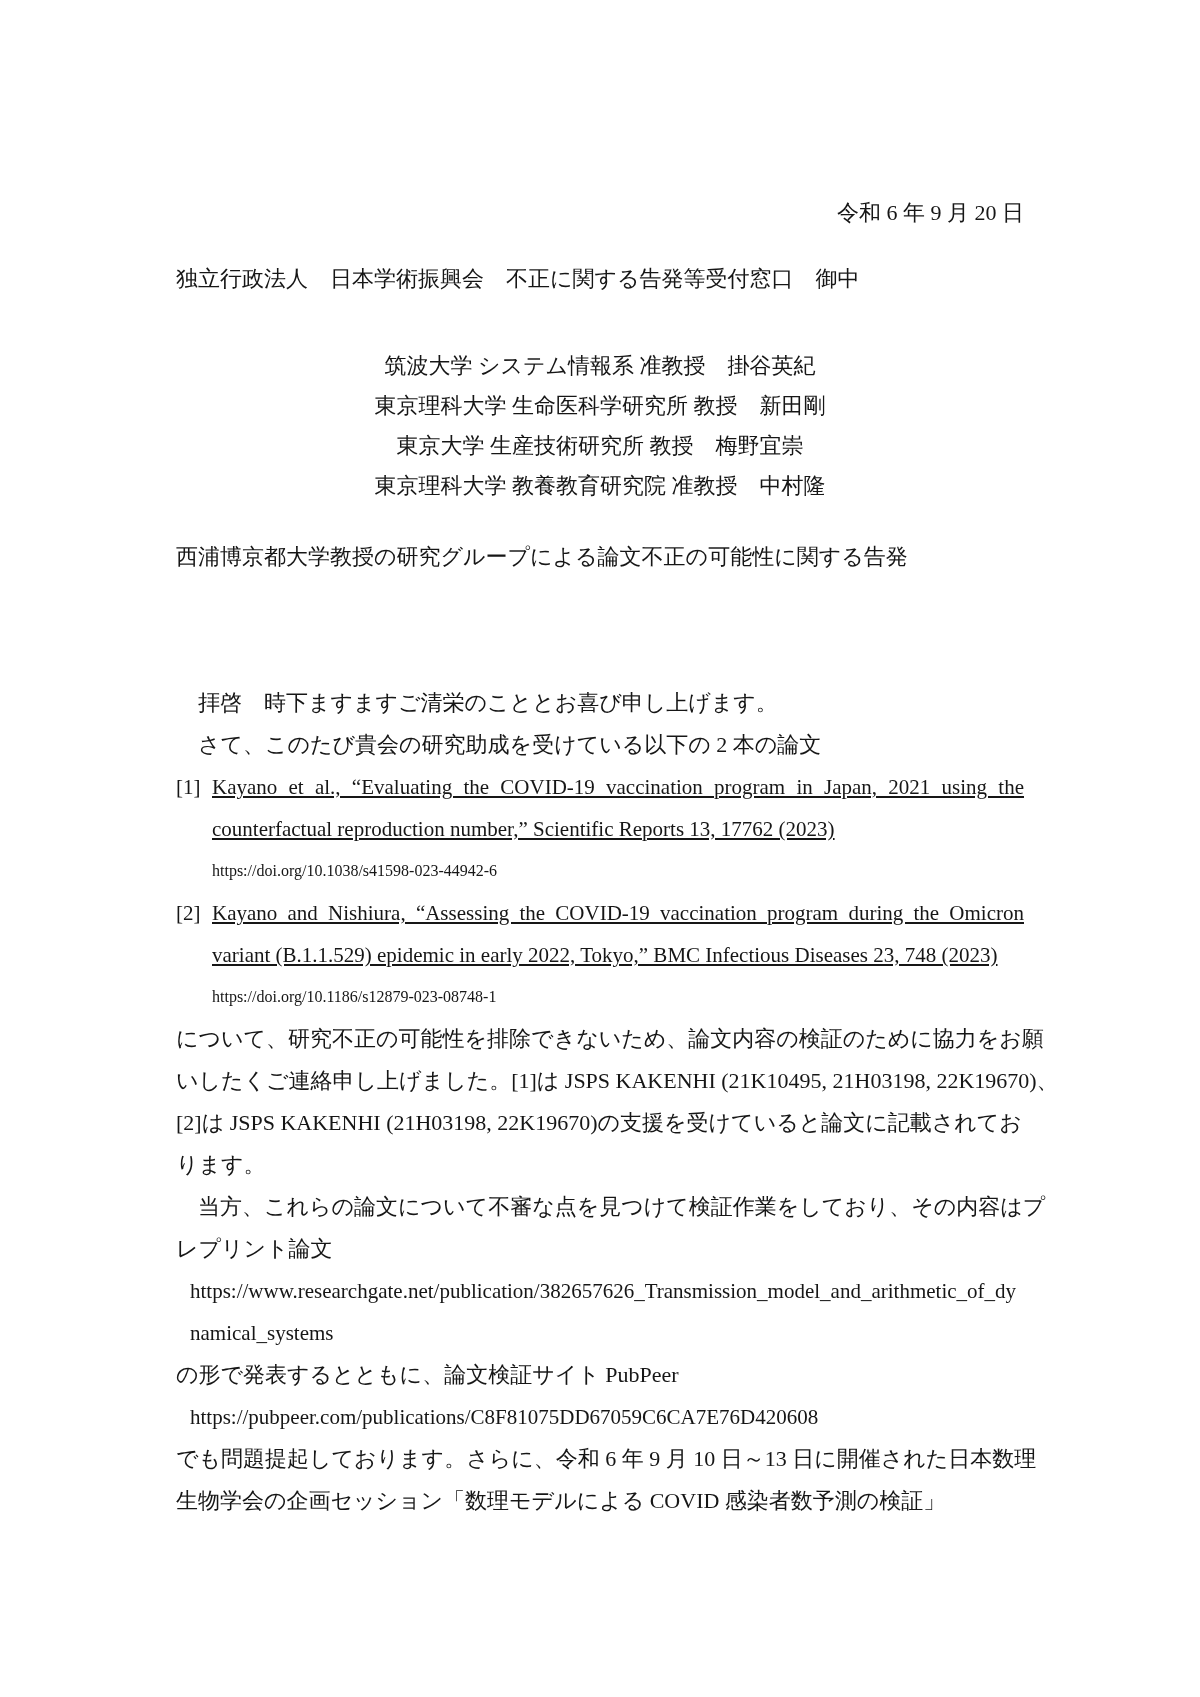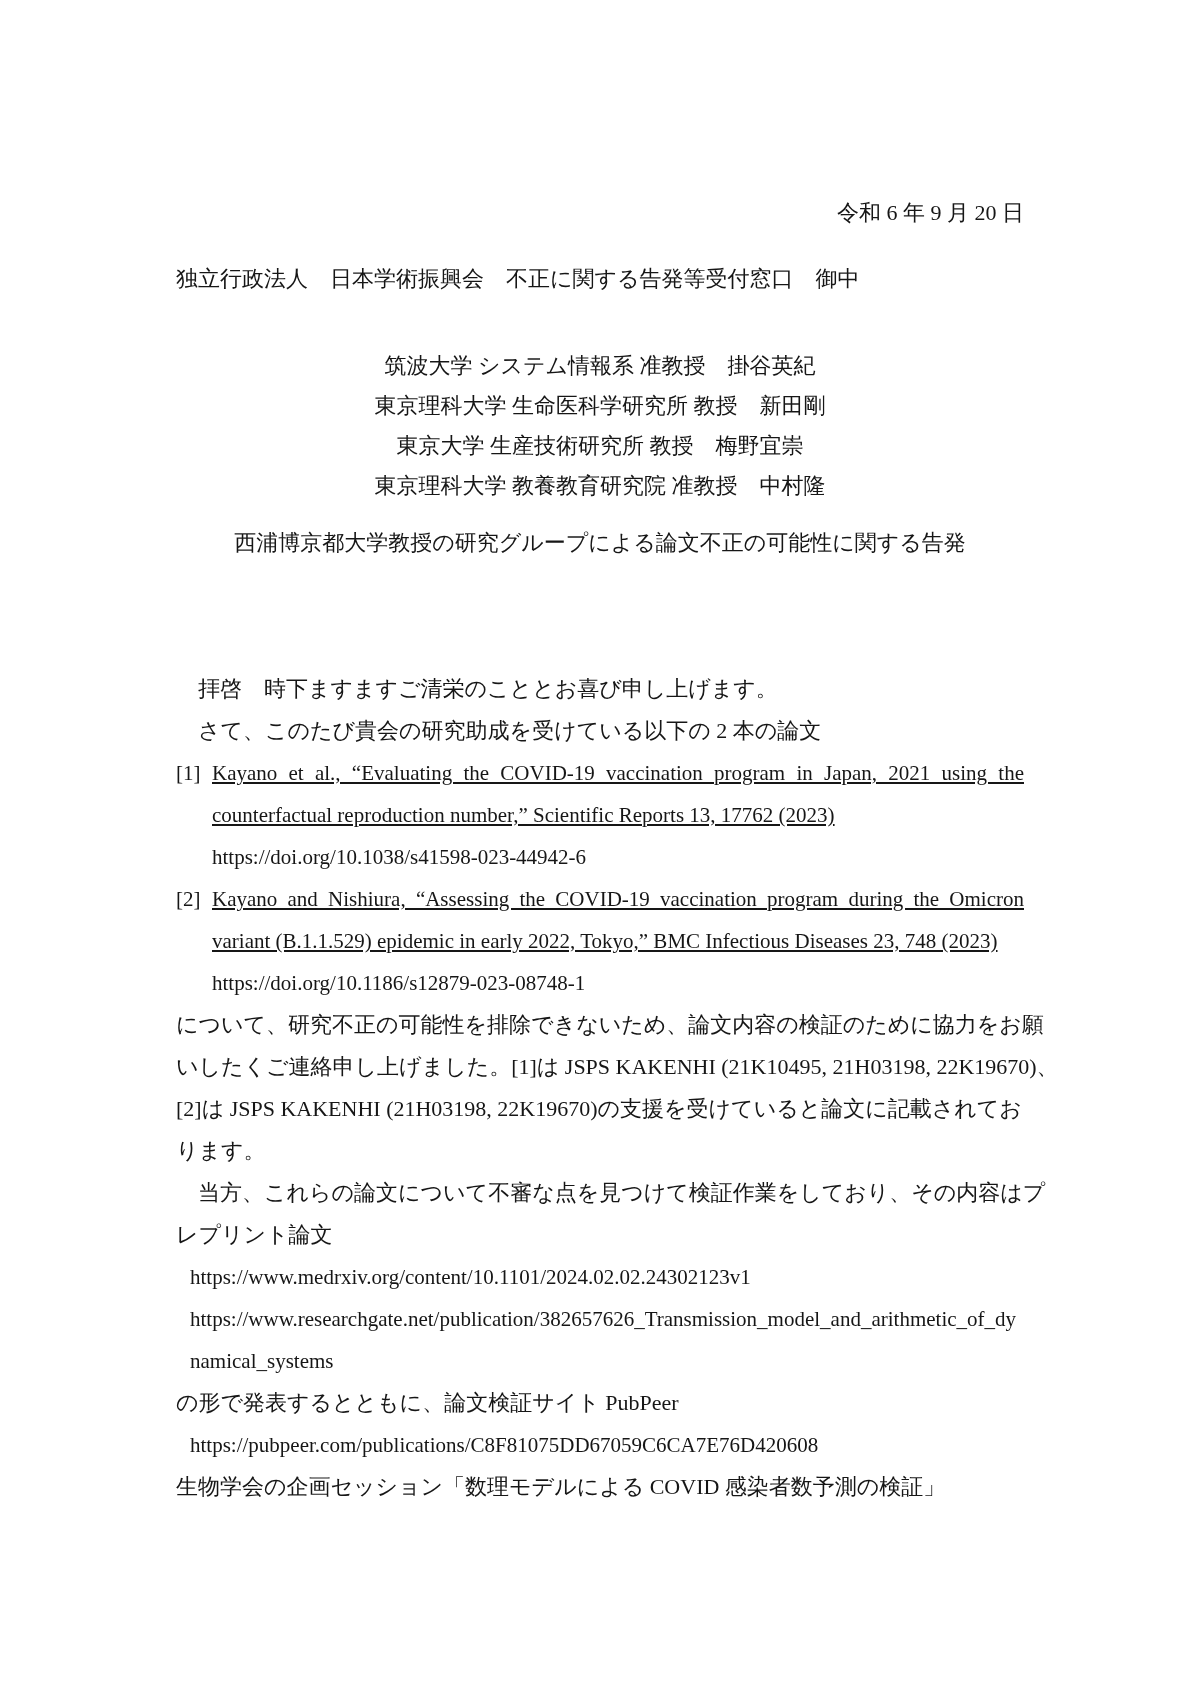--- a/index.html
+++ b/index.html
@@ -15,41 +15,41 @@
     line-height: 42px;
     box-sizing: border-box;
     padding: 192px 160px 0 160px;
     overflow: hidden;
   }
   p, div { margin: 0; padding: 0; }
 
   .date-line { text-align: right; }
   .addressee-line { margin-top: 24px; }
   .senders { margin-top: 46px; text-align: center; line-height: 40px; }
-  .letter-title { margin-top: 16px; text-align: center; }
+  .letter-title { margin-top: 30px; }
   .greeting-line { margin-top: 104px; }
   .intro-line { }
   .indent { text-indent: 22px; }
 
   .citation {
     position: relative;
     padding-left: 36px;
   }
   .cit-marker {
     position: absolute;
     left: 0;
     top: 0;
     font-size: 21px;
   }
   .cit-text {
     font-size: 21px;
     text-align: justify;
     text-decoration: underline;
   }
-  .cit-url { font-size: 21px; }
+  .cit-url { font-size: 16px; }
 
   .body-line { white-space: nowrap; }
 
   .url-line {
     font-size: 21px;
     padding-left: 14px;
     word-break: break-all;
   }
 </style>
 </head>
@@ -91,25 +91,25 @@
     <div class="body-line">いしたくご連絡申し上げました。[1]は JSPS KAKENHI (21K10495, 21H03198, 22K19670)、</div>
     <div class="body-line">[2]は JSPS KAKENHI (21H03198, 22K19670)の支援を受けていると論文に記載されてお</div>
     <div class="body-line">ります。</div>
   </div>
 
   <div>
     <div class="body-line indent">当方、これらの論文について不審な点を見つけて検証作業をしており、その内容はプ</div>
     <div class="body-line">レプリント論文</div>
   </div>
 
-  <div class="url-line">https://www.medrxiv.org/content/10.1101/2024.02.02.24302123v1</div>
 
   <div class="url-line">https://www.researchgate.net/publication/382657626_Transmission_model_and_arithmetic_of_dynamical_systems</div>
 
   <div class="body-line">の形で発表するとともに、論文検証サイト PubPeer</div>
 
   <div class="url-line">https://pubpeer.com/publications/C8F81075DD67059C6CA7E76D420608</div>
 
   <div>
+    <div class="body-line">でも問題提起しております。さらに、令和 6 年 9 月 10 日～13 日に開催された日本数理</div>
     <div class="body-line">生物学会の企画セッション「数理モデルによる COVID 感染者数予測の検証」</div>
   </div>
 
 </div>
 
 </body></html>

